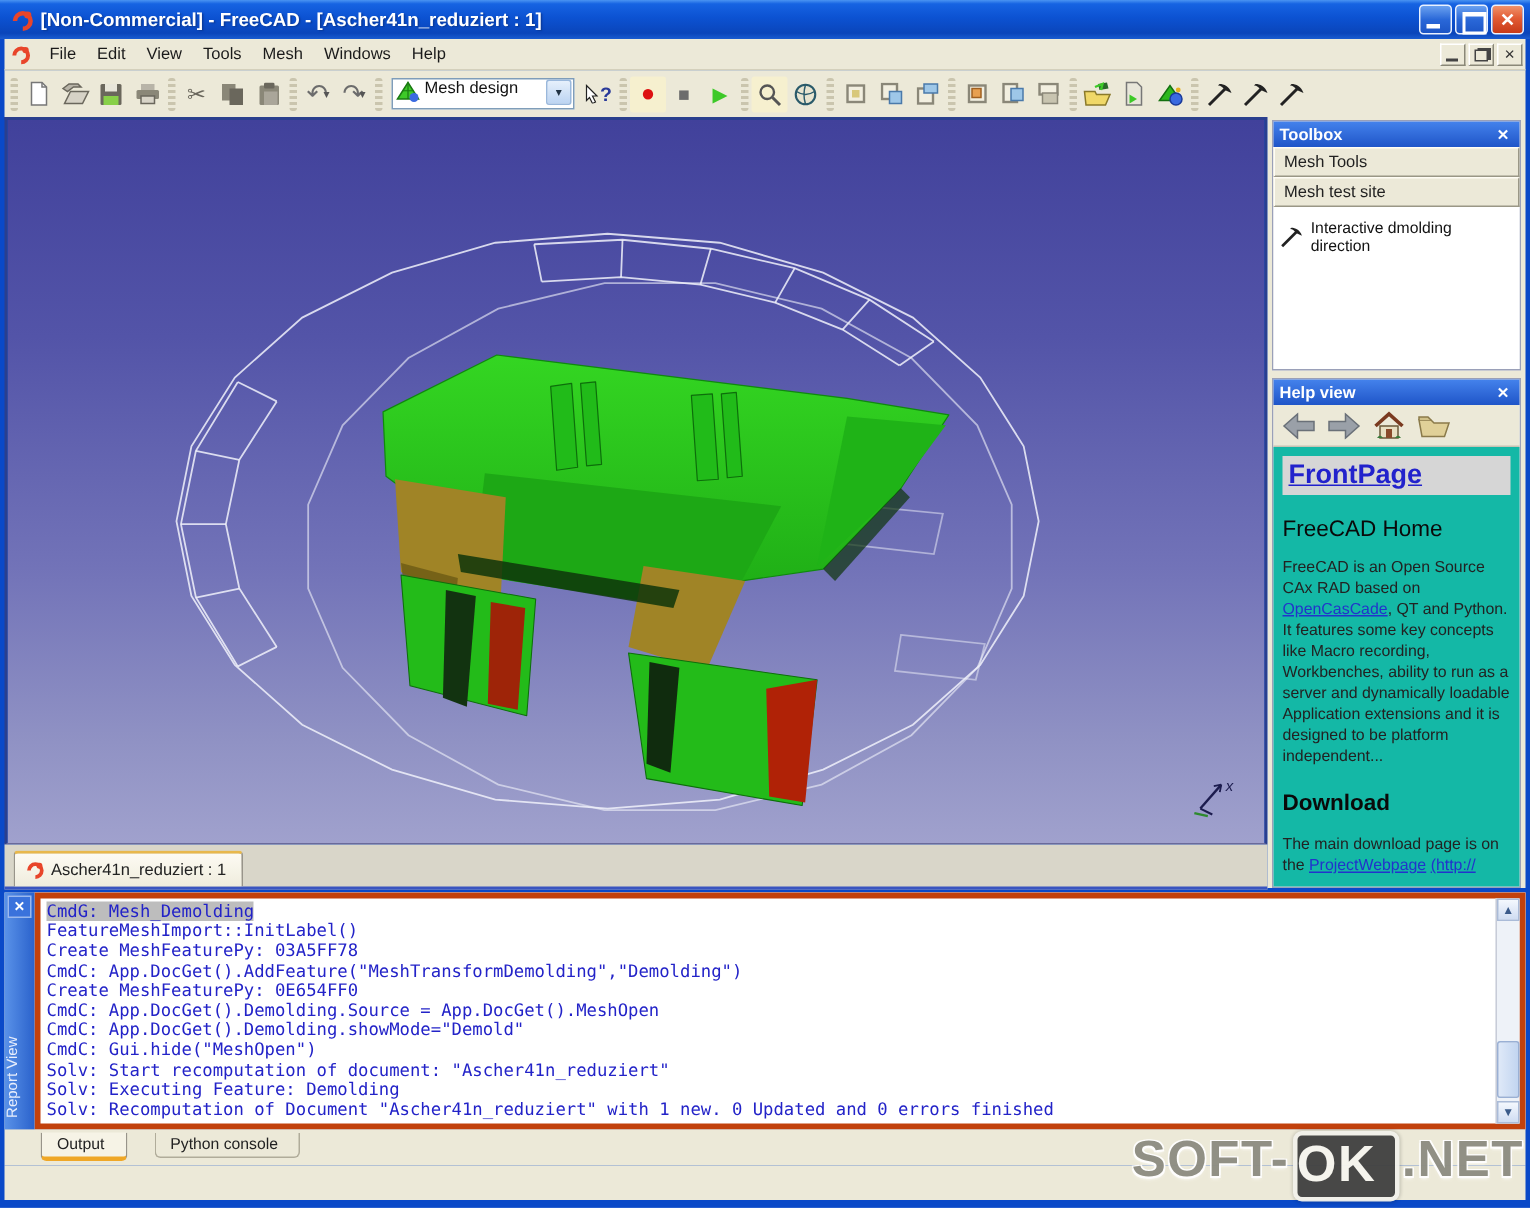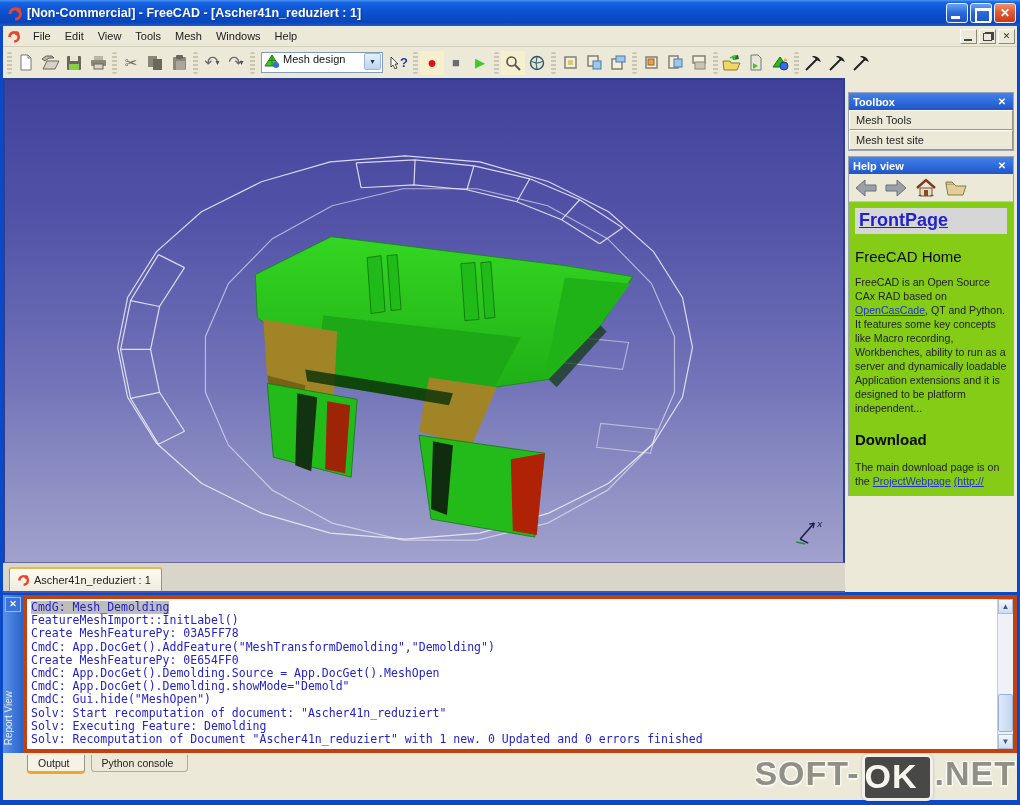--- a/index.html
+++ b/index.html
@@ -62,32 +62,32 @@
   
   .doctabs { position:absolute; left:0; top:485px; width:842px; height:30px; background:#d9d6c9;
     border-bottom:2px solid #3a55c0; display:flex; align-items:flex-end; padding-left:6px; }
   .doctab { height:24px; display:flex; align-items:center; gap:4px; padding:0 10px 0 6px;
     background:linear-gradient(180deg,#fdfbf3,#efecdd); border:1px solid #98948a; border-bottom:none;
     border-top:2px solid #e8b84c; border-radius:3px 3px 0 0; font-size:11px; color:#222; }
   .doctab .dicon { width:14px; height:14px; }
 
   
   .sidecol { position:absolute; left:842px; top:0; width:172px; height:514px; background:#ece9d8; padding:2px 3px 0 3px; }
-  .panel { border:1px solid #9aa0b8; background:#fff;margin-top:12px; }
+  .panel { border:1px solid #9aa0b8; background:#fff; }
   .ptitle { height:17px; background:linear-gradient(180deg,#4482ec,#1f55c8);
     display:flex; align-items:center; color:#fff; font-size:11px; font-weight:bold; padding:0 4px; }
   .ptitle .px { margin-left:auto; font-size:10px; font-weight:bold; color:#fff; width:14px; text-align:center; }
   .groupbar { background:#ece9d8; border:1px solid; border-color:#fffdf4 #9a9786 #9a9786 #fffdf4;
     font-size:11px; color:#222; padding:3px 6px; }
   .toolboxbody { height:108px; background:#fff; padding:8px 4px; }
   .toolitem { display:flex; align-items:center; gap:5px; font-size:10.5px; color:#111; }
 
   .helppanel { margin-top:5px; height:340px; display:flex; flex-direction:column; }
   .helpnav { height:28px; background:#ece9d8; border-bottom:1px solid #c8c4b4; display:flex; align-items:center; gap:8px; padding-left:6px; }
-  .helpbody { flex:1; background:#84cc16; padding:6px 6px 0 6px; overflow:hidden; }
+  .helpbody { flex:1; background:#14b8a6; padding:6px 6px 0 6px; overflow:hidden; }
   .frontpage { background:#d6d6d6; padding:2px 4px 3px 4px; margin-bottom:14px; }
   .frontpage a { font-size:18px; font-weight:bold; color:#2222cc; text-decoration:underline; }
   .helph1 { font-size:15px; font-weight:normal; color:#0a0a0a; margin:14px 0 10px 0; }
   .helptext { font-size:10.6px; color:#222; line-height:14px; }
   .helptext a { color:#2233cc; text-decoration:underline; }
   .helph2 { font-size:15px; font-weight:bold; color:#0a0a0a; margin:16px 0 12px 0; }
 
   
   .consoledock { position:absolute; top:595px; left:3px; width:1014px; height:158px; background:#ece9d8; display:flex; }
   .dockbar { width:20px; background:linear-gradient(90deg,#5a92e8,#2a62cc); position:relative; }
@@ -101,21 +101,21 @@
   .consoletext .cline.sel { background:#bdbdbd; display:inline-block; }
   .scrollbar { width:16px; background:#eef2f8; border-left:1px solid #c8ccd8; display:flex; flex-direction:column; }
   .sarrow { height:15px; background:linear-gradient(180deg,#f4f8fe,#cfdcf2); border:1px solid #aabbd8;
     font-size:8px; color:#3a5a8a; text-align:center; line-height:13px; }
   .strack { flex:1; position:relative; }
   .sthumb { position:absolute; left:0; right:0; bottom:2px; height:38px;
     background:linear-gradient(90deg,#dfe9f8,#c2d5f0); border:1px solid #9ab0d4; border-radius:2px; }
 
   
   .bottomtabs { position:absolute; top:753px; left:3px; width:1014px; height:24px; background:#ece9d8;
-    display:flex; align-items:flex-start; padding:2px 0 0 24px; gap:6px; }
+    display:flex; align-items:flex-start; padding:2px 0 0 24px; gap:18px; }
   .btab { font-size:10.5px; color:#222; padding:2px 14px 2px 10px; border:1px solid #b0ac9a;
     border-radius:0 0 4px 4px; border-top:none; background:#ece9d8; }
   .btab.active { background:#f6f3e6; border-color:#98948a; border-bottom:3px solid #efa727; font-weight:normal; }
   .statusfill { position:absolute; top:777px; left:3px; width:1014px; height:23px; background:#ece9d8; }
   .bottomborder { position:absolute; top:800px; left:0; width:1020px; height:5px; background:#0a49c8; }
 
   
   .watermark { position:absolute; right:4px; bottom:4px; z-index:50; display:flex; align-items:flex-start;
     font-family:"Liberation Sans",sans-serif; font-size:34px; font-weight:600; letter-spacing:1px; opacity:.95; }
   .wm-txt { color:#8d8c81;
@@ -407,20 +407,29 @@
 
     <div class="sidecol">
 
       <div class="panel">
         <div class="ptitle">
           <span>Toolbox</span>
           <span class="px">✕</span>
         </div>
         <div class="groupbar">Mesh Tools</div>
         <div class="groupbar">Mesh test site</div>
+        <div class="toolboxbody">
+          <div class="toolitem">
+            <svg width="16" height="16" viewBox="0 0 18 18">
+              <path d="M2,16 L13,5" stroke="#222" stroke-width="2"></path>
+              <path d="M9,2 C12,2 15.5,3.5 17,8 L12.5,6 C11,4 10,3 8,3 Z" fill="#222"></path>
+            </svg>
+            <span>Interactive dmolding direction</span>
+          </div>
+        </div>
       </div>
 
       <div class="panel helppanel">
         <div class="ptitle">
           <span>Help view</span>
           <span class="px">✕</span>
         </div>
         <div class="helpnav">
           <svg width="22" height="18" viewBox="0 0 22 18">
             <path d="M10,1 L1,9 L10,17 L10,12 L21,12 L21,6 L10,6 Z" fill="#9aa0a8" stroke="#6a7078"></path>

